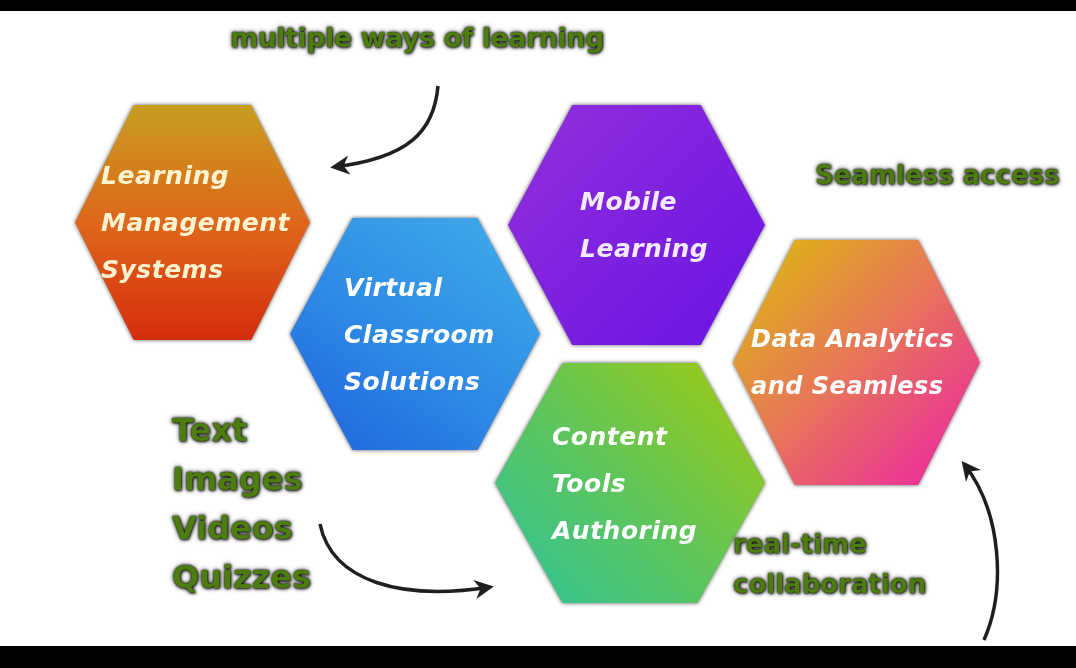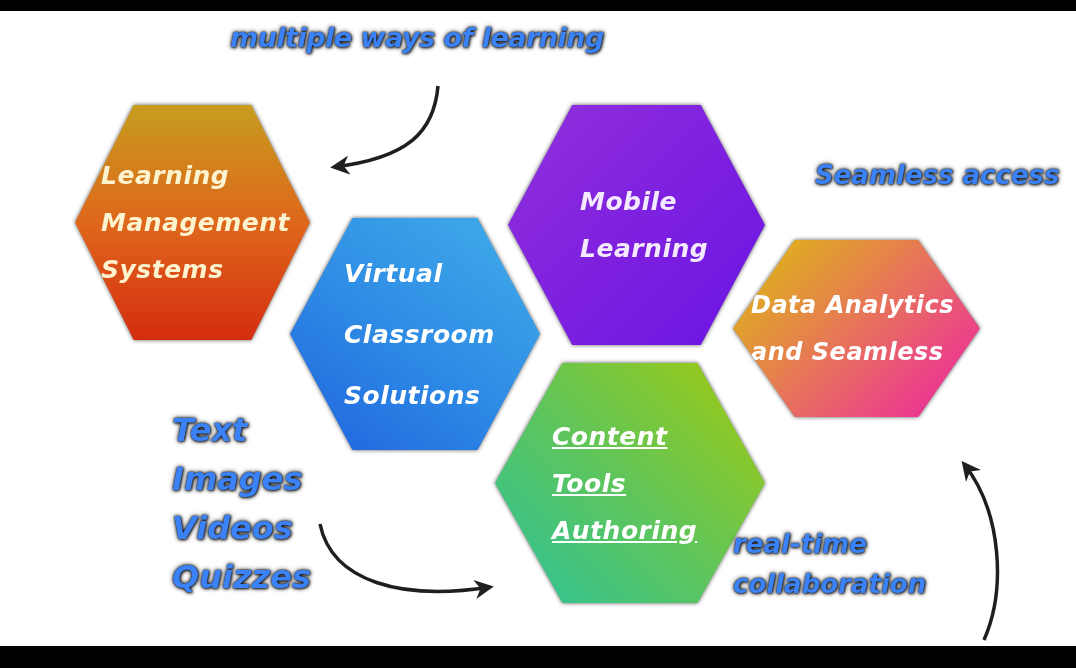--- a/index.html
+++ b/index.html
@@ -20,22 +20,22 @@
     clip-path: polygon(0% 50%, 25% 0%, 75% 0%, 100% 50%, 75% 100%, 25% 100%);
     display: flex; flex-direction: column; justify-content: center;
     font-style: italic; font-weight: bold;
     font-size: 25px; line-height: 47px;
     letter-spacing: 0.5px;
   }
   .hex span { display: block; white-space: nowrap; }
 
   .annot {
     position: absolute;
-    color: #3b82f6;
-    font-style: italic; font-weight: bold;
+    color: #4d7c0f;
+    font-weight: bold;
     text-shadow: 0 0 5px rgba(0,0,0,0.85), 0 0 2px rgba(0,0,0,0.9), 1px 1px 3px rgba(0,0,0,0.7);
     filter: blur(0.4px);
     white-space: nowrap;
   }
   #annot-top { left: 230px; top: 22px; font-size: 27px; letter-spacing: -0.5px; }
   #annot-right { left: 795px; top: 160px; font-size: 26px; margin-left: 20px; }
   #annot-list { left: 172px; top: 406px; font-size: 32px; line-height: 49px; }
   #annot-list span { display: block; }
   #annot-bottom { left: 733px; top: 524px; font-size: 26px; line-height: 40px; }
   #annot-bottom span { display: block; }
@@ -63,43 +63,43 @@
 
   <div class="hex-wrap" style="left:75px; top:105px; width:235px; height:235px;">
     <div class="hex" style="padding-left: 26px; background: linear-gradient(rgb(199, 157, 31) 0%, rgb(223, 101, 27) 52%, rgb(212, 45, 15) 100%); color: rgb(253, 243, 207);">
       <span>Learning</span>
       <span>Management</span>
       <span>Systems</span>
     </div>
   </div>
 
   <div class="hex-wrap" style="left:290px; top:218px; width:250px; height:232px;">
-    <div class="hex" style="padding-left: 54px; background: linear-gradient(215deg, rgb(65, 174, 234) 0%, rgb(47, 140, 229) 52%, rgb(31, 99, 222) 100%); color: rgb(255, 255, 255); gap: 14px;">
+    <div class="hex" style="padding-left: 54px; background: linear-gradient(215deg, rgb(65, 174, 234) 0%, rgb(47, 140, 229) 52%, rgb(31, 99, 222) 100%); color: rgb(255, 255, 255);">
       <span>Virtual</span>
       <span>Classroom</span>
       <span>Solutions</span>
     </div>
   </div>
 
   <div class="hex-wrap" style="left:508px; top:105px; width:257px; height:240px;">
     <div class="hex" style="padding-left: 72px; background: linear-gradient(135deg, rgb(145, 48, 220) 0%, rgb(125, 32, 223) 52%, rgb(106, 20, 228) 100%); color: rgb(243, 234, 255);">
       <span>Mobile</span>
       <span>Learning</span>
     </div>
   </div>
 
   <div class="hex-wrap" style="left:495px; top:363px; width:270px; height:240px;">
-    <div class="hex" style="padding-left: 57px; background: linear-gradient(225deg, rgb(164, 202, 14) 0%, rgb(95, 197, 90) 52%, rgb(44, 195, 156) 100%); color: rgb(255, 255, 255); text-decoration: underline;">
+    <div class="hex" style="padding-left: 57px; background: linear-gradient(225deg, rgb(164, 202, 14) 0%, rgb(95, 197, 90) 52%, rgb(44, 195, 156) 100%); color: rgb(255, 255, 255);">
       <span>Content</span>
       <span>Tools</span>
       <span>Authoring</span>
     </div>
   </div>
 
-  <div class="hex-wrap" style="left:733px; top:240px; width:247px; height:177px;">
+  <div class="hex-wrap" style="left:733px; top:240px; width:247px; height:245px;">
     <div class="hex" style="padding-left: 18px; font-size: 24px; background: linear-gradient(135deg, rgb(220, 192, 11) 0%, rgb(232, 112, 94) 52%, rgb(237, 31, 167) 100%); color: rgb(255, 255, 255);">
       <span>Data Analytics</span>
       <span>and Seamless</span>
     </div>
   </div>
 
   <div class="annot" id="annot-top">multiple ways of learning</div>
 
   <div class="annot" id="annot-right">Seamless access</div>
 

